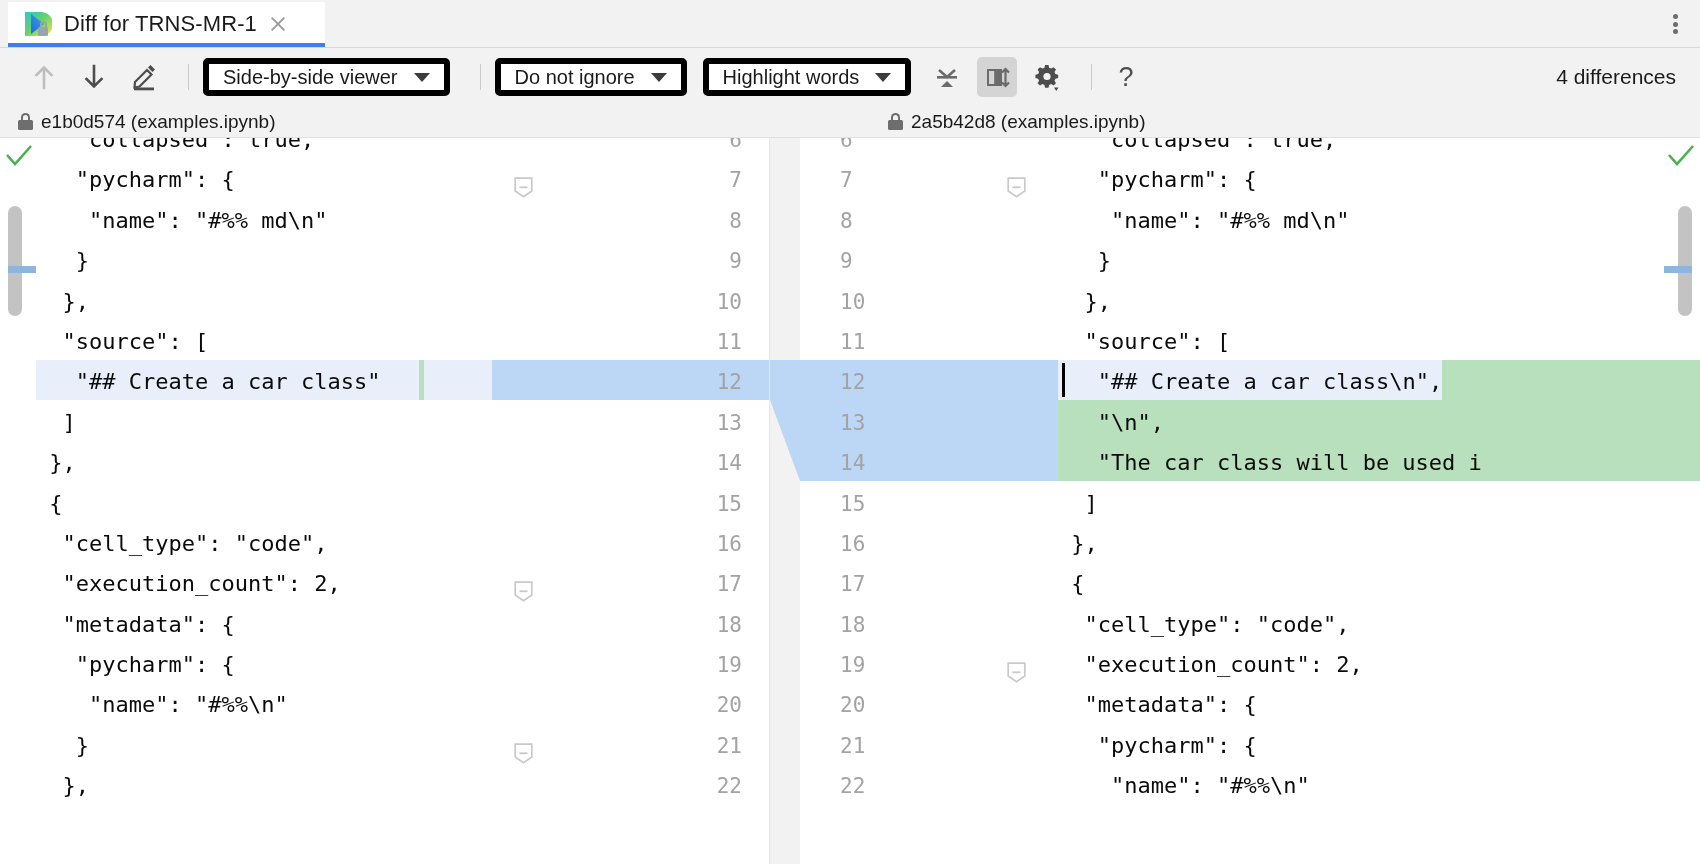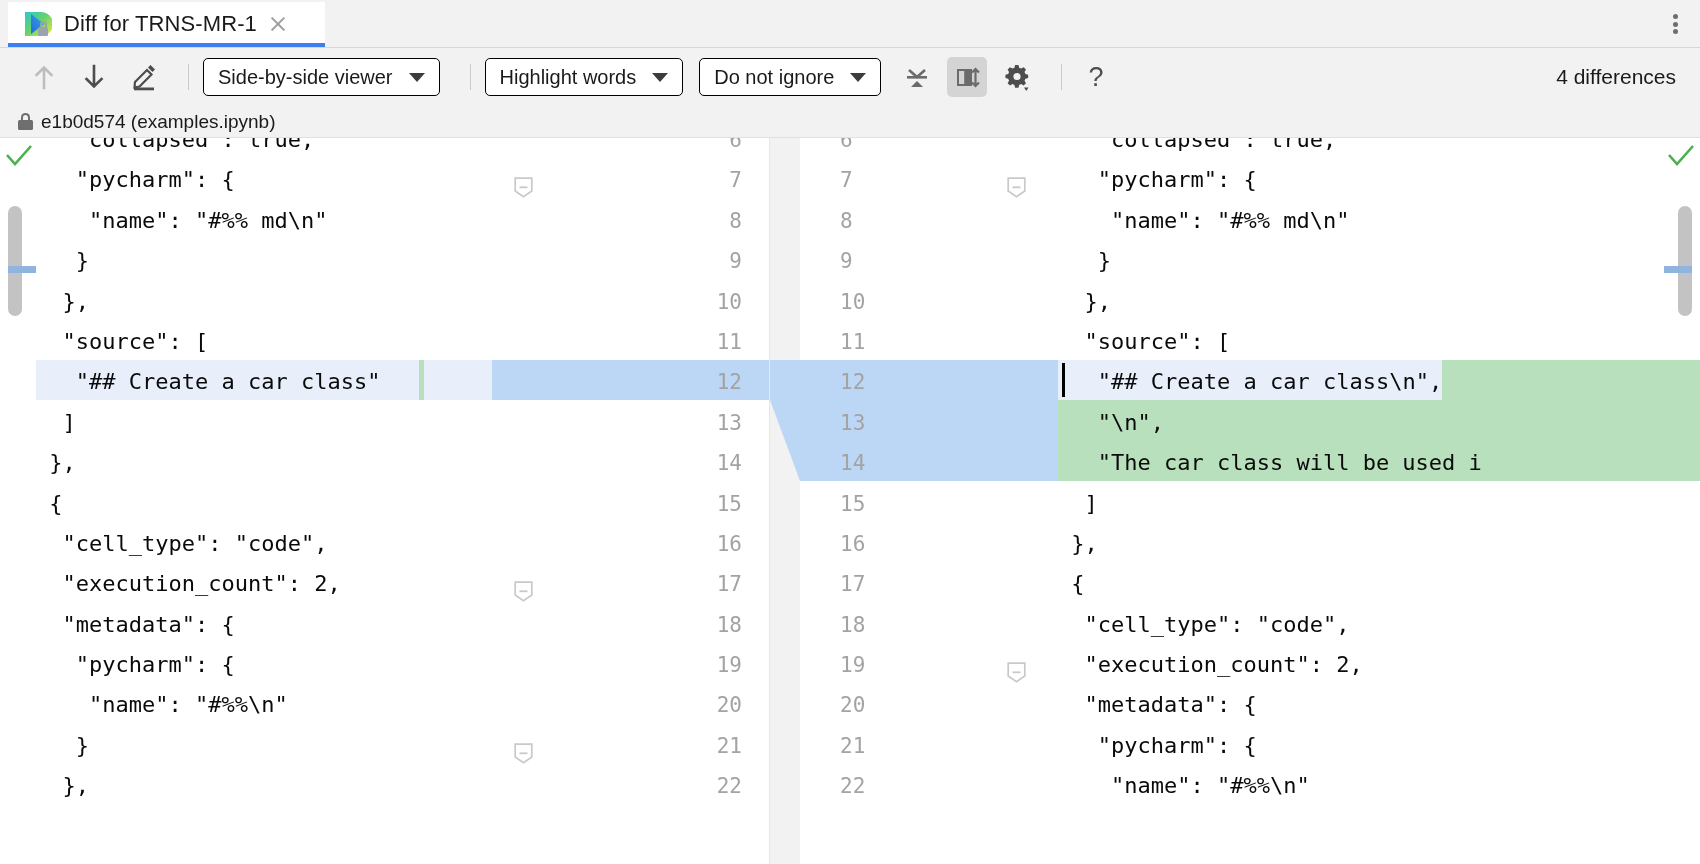--- a/index.html
+++ b/index.html
@@ -65,21 +65,21 @@
     display: flex; align-items: center; justify-content: center;
     border-radius: 5px; cursor: pointer; position: relative;
   }
   .tb-icon.first { margin-left: 8px; }
   .tb-icon.active-bg { background: #d4d4d4; }
   .tb-sep {
     width: 1px; height: 26px; background: #cacaca; margin: 0 14px;
     flex: 0 0 auto;
   }
   .combo {
-    height: 38px; border: 1px solid #000000; border-radius: 5px;
+    height: 38px; border: 6px solid #000000; border-radius: 5px;
     background: #fff; display: flex; align-items: center;
     padding: 0 14px; margin-right: 16px; cursor: pointer;
     font-size: 20px; color: #1a1a1a; white-space: nowrap;
   }
   .combo .caret {
     width: 0; height: 0; margin-left: 16px;
     border-left: 8px solid transparent; border-right: 8px solid transparent;
     border-top: 9px solid #3c3c3c;
   }
   .diffcount {
@@ -260,26 +260,26 @@
     <div class="tb-sep"></div>
 
     <div class="combo">
       <span>Side-by-side viewer</span>
       <span class="caret"></span>
     </div>
 
     <div class="tb-sep"></div>
 
     <div class="combo">
+      <span>Do not ignore</span>
+      <span class="caret"></span>
+    </div>
+
+    <div class="combo">
       <span>Highlight words</span>
-      <span class="caret"></span>
-    </div>
-
-    <div class="combo">
-      <span>Do not ignore</span>
       <span class="caret"></span>
     </div>
 
     <div class="tb-icon">
       <svg width="28" height="28" viewBox="0 0 28 28">
         <path d="M6 7 L14 14 L22 7" fill="none" stroke="#6b6b6b" stroke-width="2.6"></path>
         <rect x="4" y="13" width="20" height="2.6" fill="#6b6b6b"></rect>
         <path d="M14 18 L20 24 L8 24 Z" fill="#6b6b6b"></path>
       </svg>
     </div>
@@ -311,20 +311,27 @@
     <div class="diffcount">4 differences</div>
   </div>
 
   <div class="fileheaders">
     <div class="fh left">
       <span class="lockicon">
         <span class="shackle"></span>
           <span class="body"></span>
       </span>
       <span>e1b0d574 (examples.ipynb)</span>
+    </div>
+    <div class="fh right">
+      <span class="lockicon">
+        <span class="shackle"></span>
+          <span class="body"></span>
+      </span>
+      <span>2a5b42d8 (examples.ipynb)</span>
     </div>
   </div>
 
   <div class="editor-area">
 
     <div class="pane left">
 
       <div class="hl" style="left:36px; top:222px; width:456px; height:40.4px; background:#e8effb;"></div>
       <div class="hl" style="left:492px; top:222px; width:278px; height:40.4px; background:#bcd6f5;"></div>
       <div class="hl" style="left:419px; top:222px; width:5px; height:40.4px; background:#b8e0bd; z-index:3;"></div>

